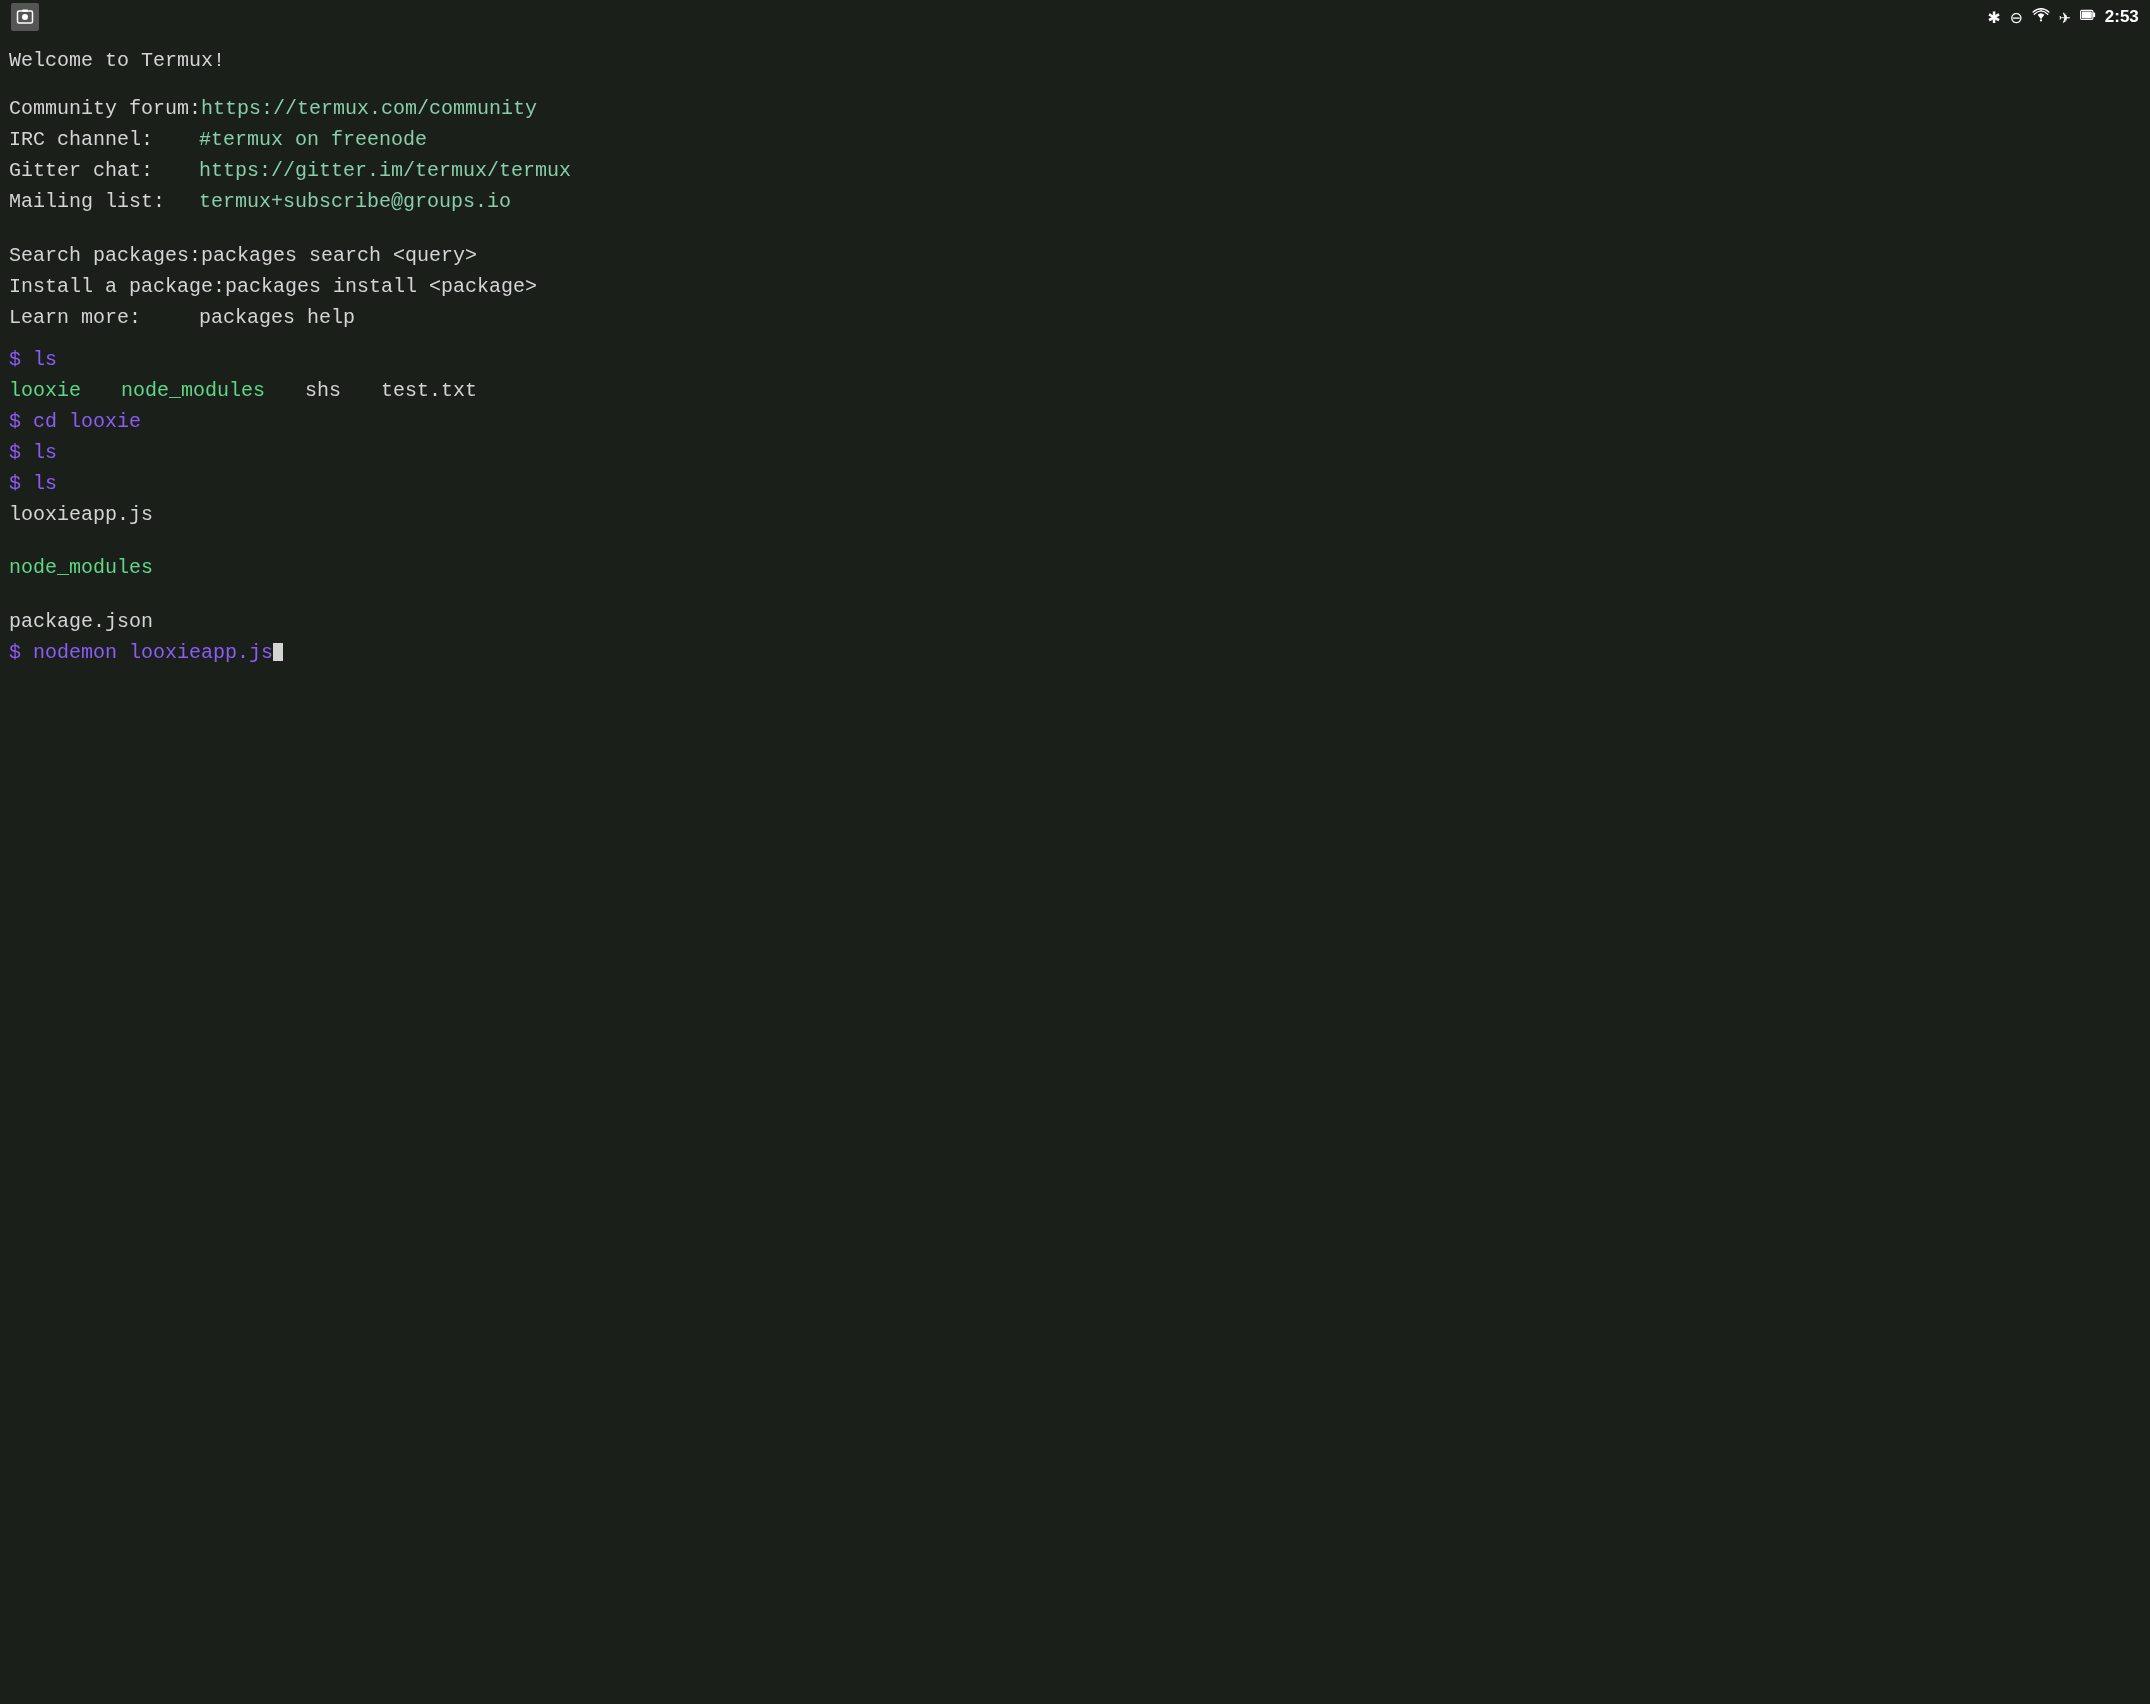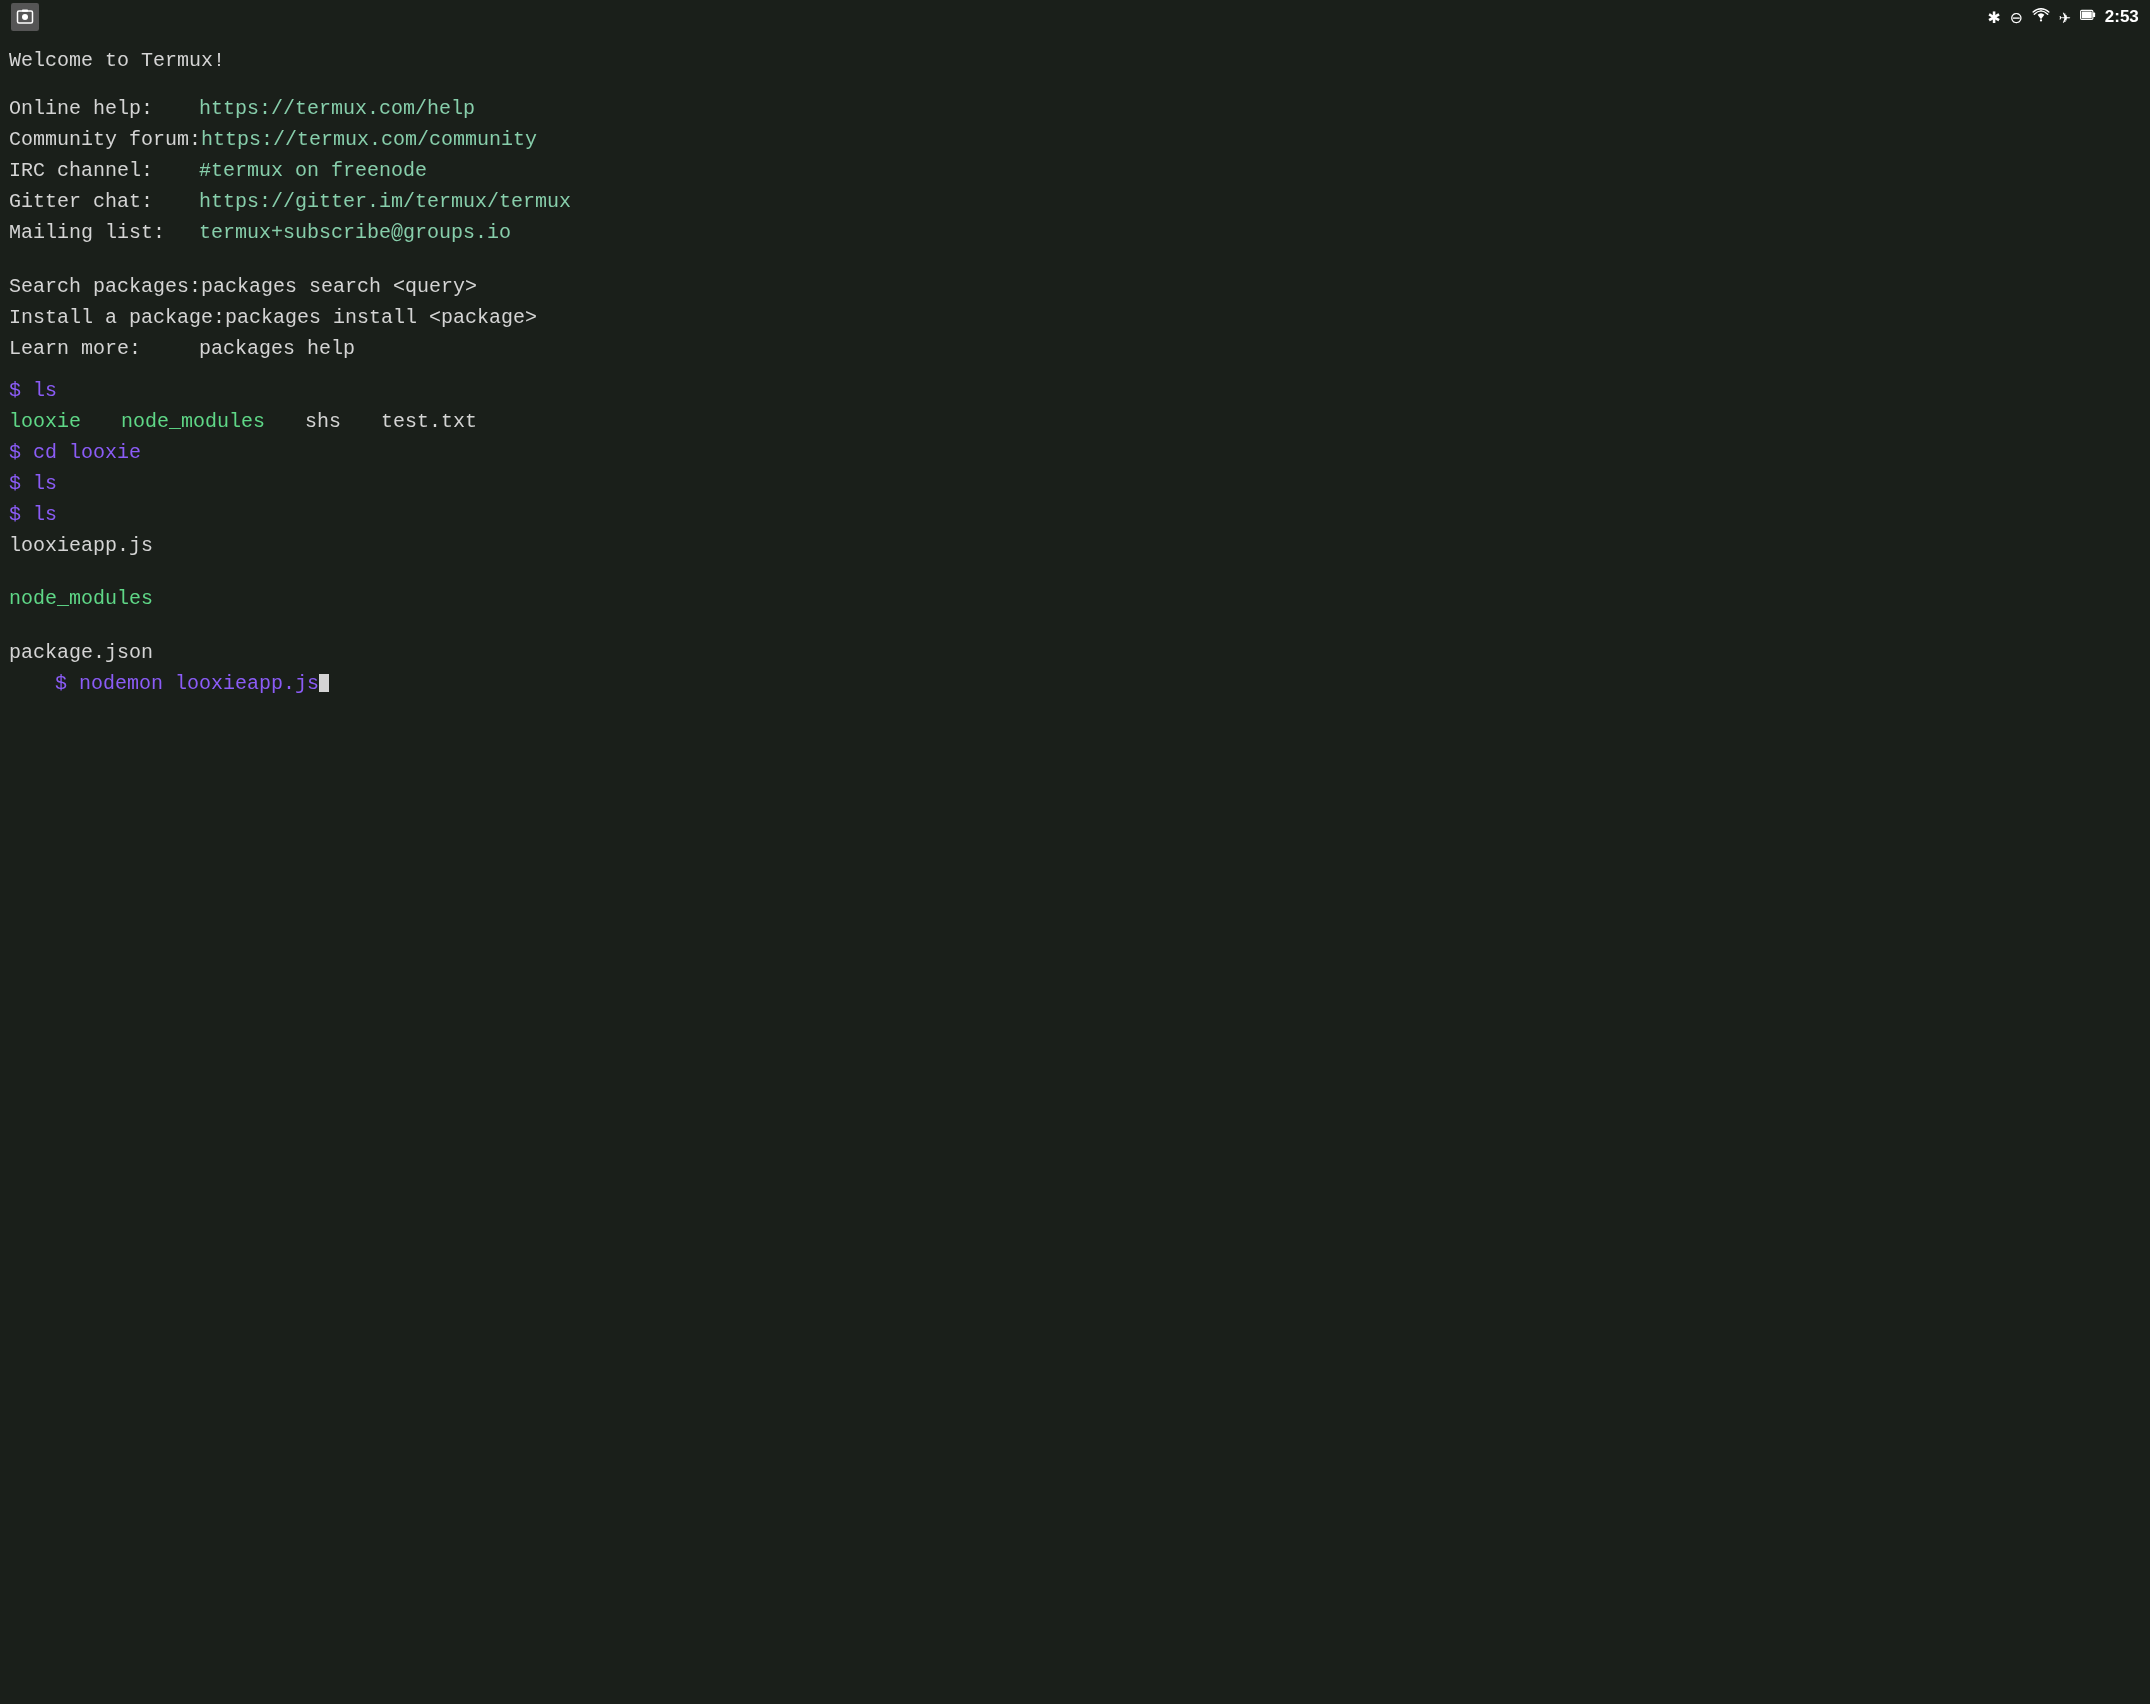--- a/index.html
+++ b/index.html
@@ -155,21 +155,20 @@
       animation: blink 1s step-end infinite;
     }
 
     @keyframes blink {
       50% { opacity: 0; }
     }
 
     .nodemon-line {
       display: flex;
       align-items: center;
-      margin-left: 46px;
     }
   </style>
 </head>
 <body>
 
 <div class="status-bar">
   <div class="status-left">
     <div class="photo-icon">
       <svg viewBox="0 0 24 24" xmlns="http://www.w3.org/2000/svg">
         <rect x="2" y="4" width="20" height="16" rx="2" fill="none" stroke="white" stroke-width="2"></rect>
@@ -206,24 +205,20 @@
 </div>
 
 <div class="terminal">
 
   <div class="welcome-text">
     <span>Welcome to Termux!</span>
   </div>
 
   <div class="info-section">
     <div class="info-row">
-      <span class="info-label">Online help:</span>
-      <span class="info-value">https://termux.com/help</span>
-    </div>
-    <div class="info-row">
       <span class="info-label">Community forum:</span>
       <span class="info-value">https://termux.com/community</span>
     </div>
     <div class="info-row">
       <span class="info-label">IRC channel:</span>
       <span class="info-value">#termux on freenode</span>
     </div>
     <div class="info-row">
       <span class="info-label">Gitter chat:</span>
       <span class="info-value">https://gitter.im/termux/termux</span>

